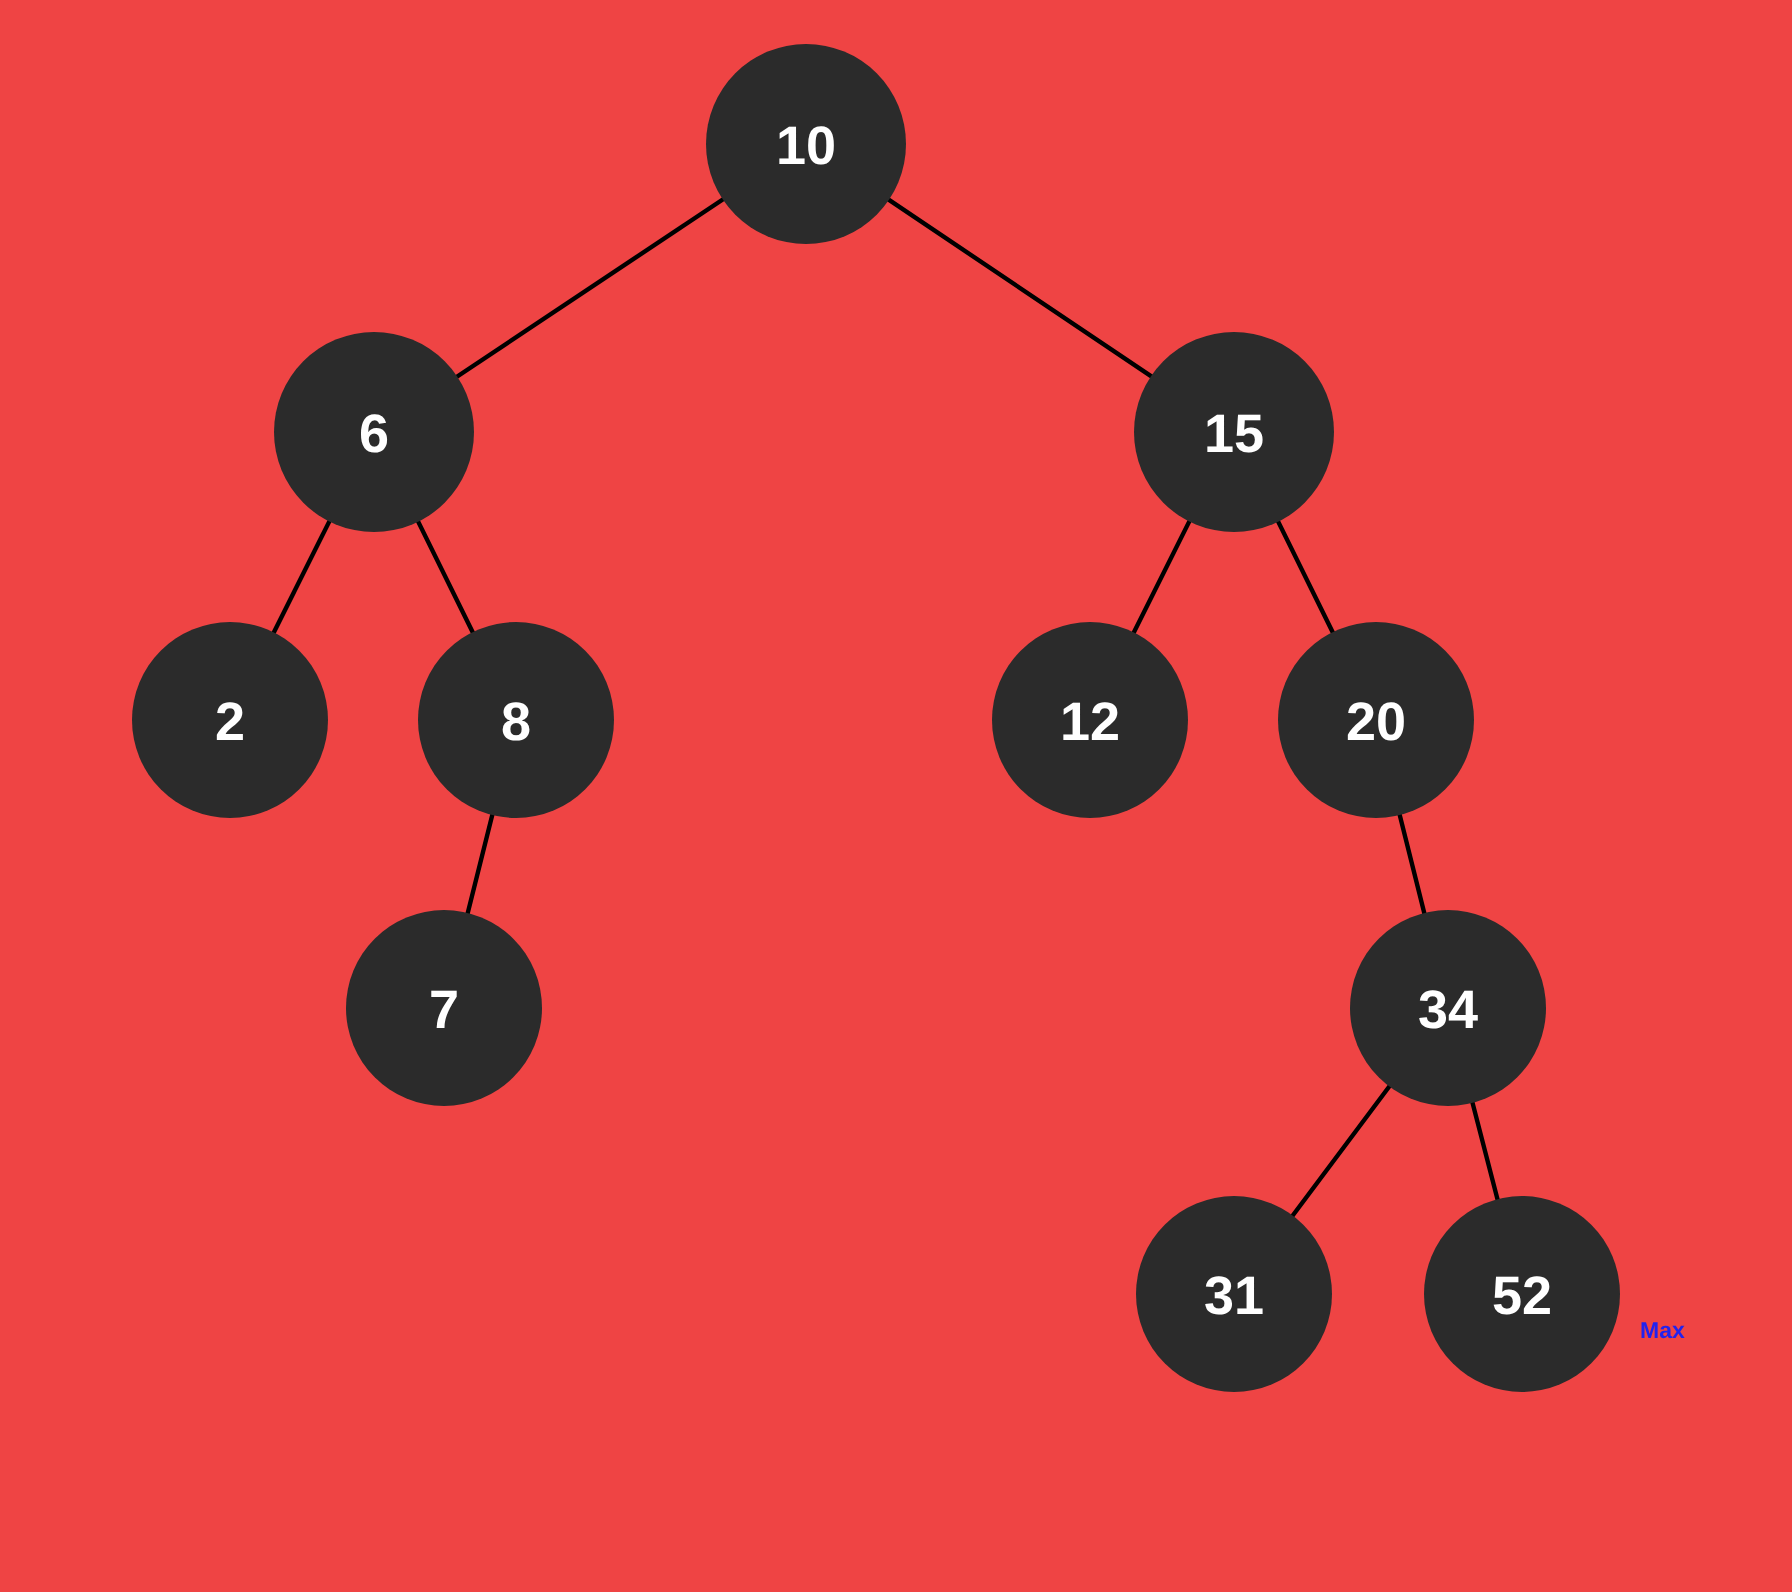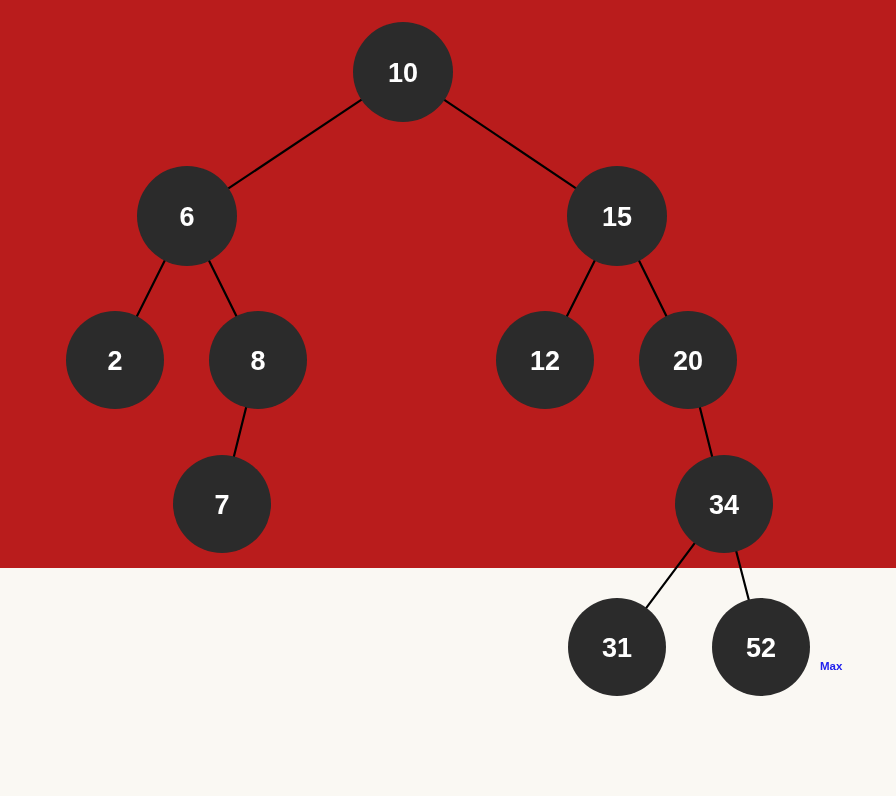--- a/index.html
+++ b/index.html
@@ -9,22 +9,22 @@
   body {
     width: 896px;
     height: 796px;
     background: #faf8f3;
     font-family: "Liberation Sans", sans-serif;
     overflow: hidden;
   }
   #canvas {
     position: relative;
     width: 896px;
-    height: 568px;
-    background: #b91c1c;
+    height: 796px;
+    background: #ef4444;
   }
   svg.tree-svg {
     position: absolute;
     left: 0;
     top: 0;
     width: 896px;
     height: 796px;
     display: block;
   }
   .edge-line {

